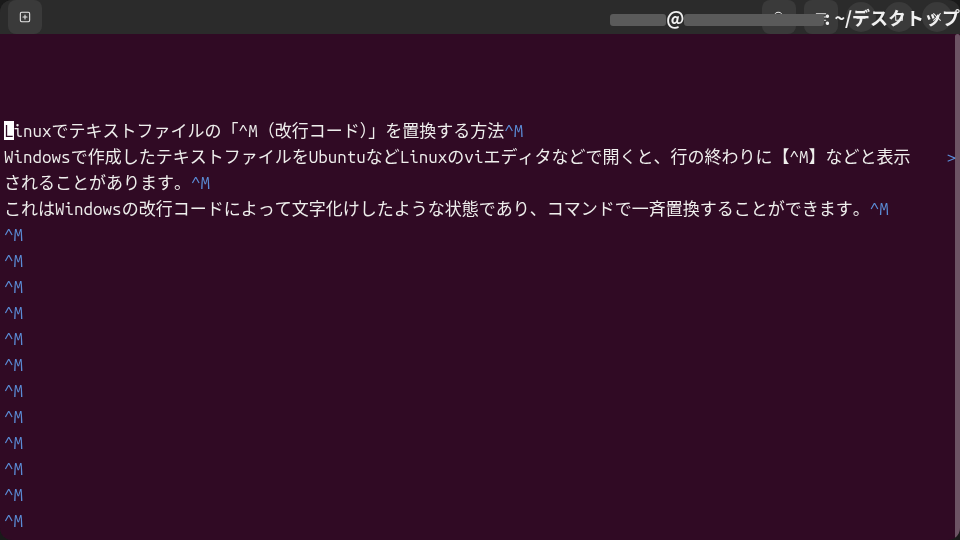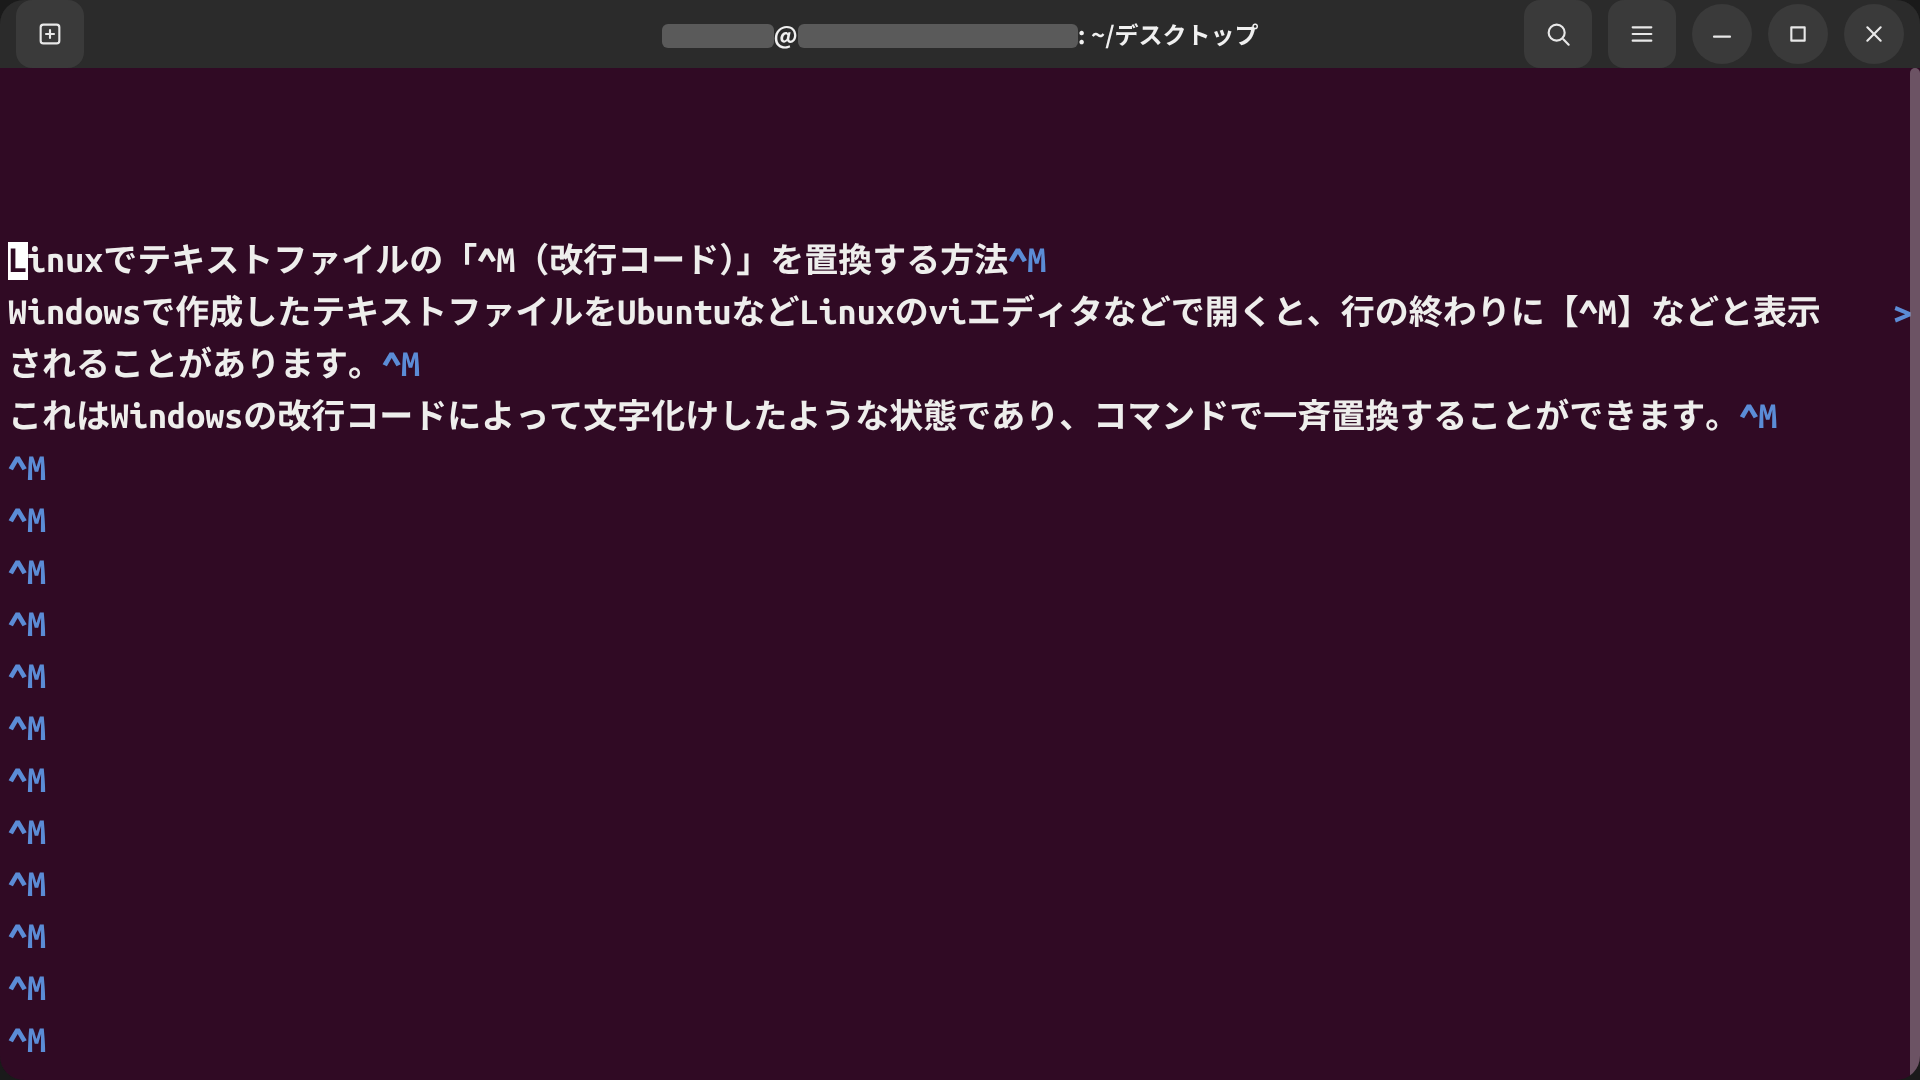--- a/index.html
+++ b/index.html
@@ -19,23 +19,23 @@
     height: 46px;
     background: #2b2b2b;
     display: flex;
     align-items: center;
     padding: 0 8px;
     position: relative;
   }
   .tb-left, .tb-right { display: flex; align-items: center; gap: 8px; }
   .tb-title {
     position: absolute; left: 0; right: 0;
-    text-align: center;
+    text-align: right;
     color: #f0f0f0;
-    font-size: 12px;
+    font-size: 18px;
     font-weight: 600;
     pointer-events: none;
     white-space: nowrap;
   }
   .tb-title .redact {
     display: inline-block;
     background: #5a5a5a;
     border-radius: 3px;
     height: 12px;
     vertical-align: middle;
@@ -63,21 +63,21 @@
     font-family: "Ubuntu Mono", "Noto Sans Mono CJK JP", monospace;
     font-size: 17px;
     line-height: 26px;
     white-space: pre-wrap;
     word-break: break-all;
     position: relative;
     display: flex;
     flex-direction: column;
   }
   .terminal-content { flex: 1; overflow: hidden; }
-  .line { position: relative; font-weight: bold; }
+  .line { position: relative; }
   .cr { color: #5b8cd6; } 
   .wrap { color: #5b8cd6; float: right; }
   .firstchar {
     background: #ffffff;
     color: #300a24;
   }
 
   .scrollbar {
     position: absolute;
     right: 0; top: 0;

